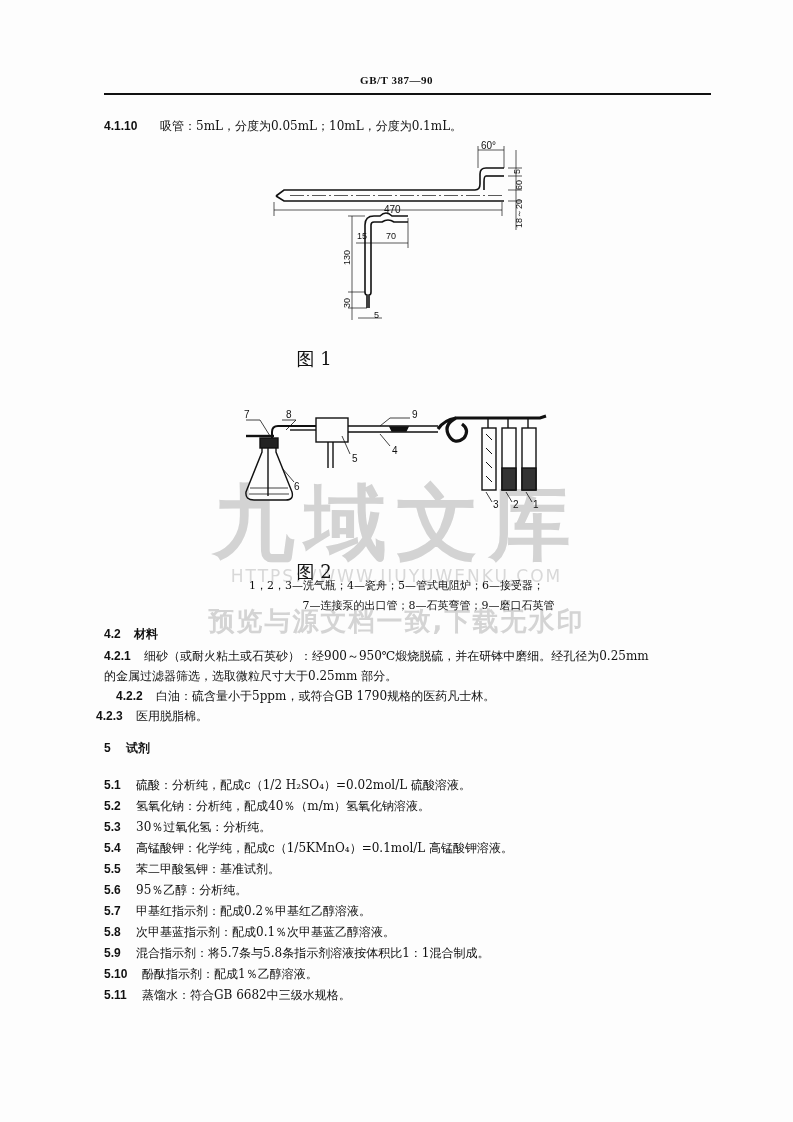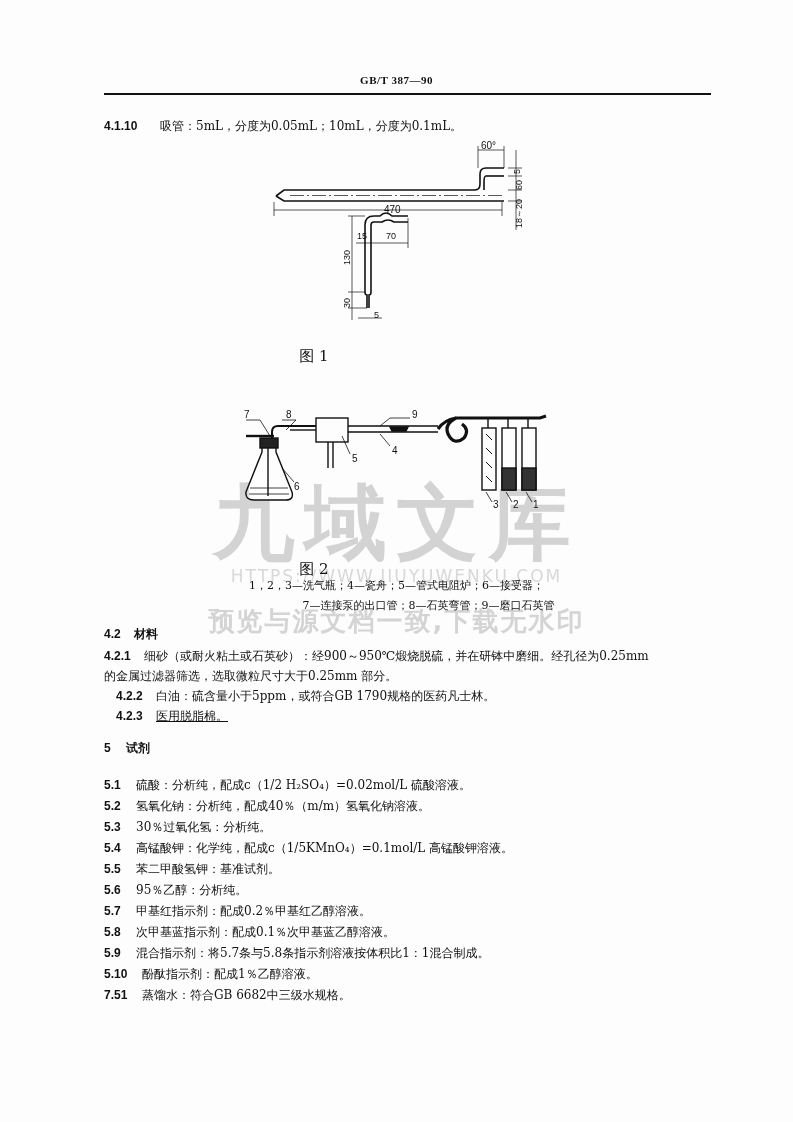--- a/index.html
+++ b/index.html
@@ -9,21 +9,21 @@
     }
     .page { position: absolute; left: 0; top: 0; width: 793px; height: 1122px; }
     .header-code {
       position: absolute; left: 0; width: 793px; top: 74px; text-align: center;
       font-family: "Liberation Serif", serif; font-weight: bold; font-size: 11px; letter-spacing: 0.5px;
     }
     .header-rule { position: absolute; left: 104px; width: 607px; top: 93px; height: 2px; background: #111; }
     .line { position: absolute; font-size: 12px; white-space: nowrap; line-height: 16px; }
     .num { font-family: "Liberation Sans", sans-serif; font-weight: bold; font-size: 12px; display: inline-block; }
     .sec { font-weight: bold; }
-    .caption { position: absolute; left: 0; width: 628px; text-align: center; font-size: 15px; }
+    .caption { position: absolute; left: 0; width: 628px; text-align: center; font-size: 18px; }
     .legend { position: absolute; left: 0; width: 793px; text-align: center; font-size: 11px; }
     .wm-big {
       position: absolute; left: 0; width: 793px; top: 478px; text-align: center;
       font-family: "DejaVu Sans", sans-serif; font-weight: bold; font-size: 82px; color: #d3d3d3;
       letter-spacing: 10px; z-index: 0; line-height: 90px;
     }
     .wm-url {
       position: absolute; left: 0; width: 793px; top: 566px; text-align: center;
       font-family: "DejaVu Sans", sans-serif; font-size: 17px; color: #d8d8d8; letter-spacing: 2px; z-index: 0;
     }
@@ -165,33 +165,33 @@
   <div class="line fg sec" style="left:104px; top:626px;">
     <span class="num" style="width:30px;">4.2</span><span>材料</span>
   </div>
   <div class="line fg" style="left:104px; top:648px;">
     <span class="num" style="width:40px;">4.2.1</span><span>细砂（或耐火粘土或石英砂）：经900～950℃煅烧脱硫，并在研钵中磨细。经孔径为0.25mm</span>
   </div>
   <div class="line fg" style="left:104px; top:668px;">的金属过滤器筛选，选取微粒尺寸大于0.25mm 部分。</div>
   <div class="line fg" style="left:116px; top:688px;">
     <span class="num" style="width:40px;">4.2.2</span><span>白油：硫含量小于5ppm，或符合GB 1790规格的医药凡士林。</span>
   </div>
-  <div class="line fg" style="left:116px; top:708px;text-decoration:underline;">
+  <div class="line fg" style="left:96px; top:708px;">
     <span class="num" style="width:40px;">4.2.3</span><span>医用脱脂棉。</span>
   </div>
 
   <div class="line fg sec" style="left:104px; top:740px;">
     <span class="num" style="width:22px;">5</span><span>试剂</span>
   </div>
 
   <div class="line fg" style="left:104px; top:777px;"><span class="num" style="width:32px;">5.1</span><span>硫酸：分析纯，配成c（1/2 H₂SO₄）=0.02mol/L 硫酸溶液。</span></div>
   <div class="line fg" style="left:104px; top:798px;"><span class="num" style="width:32px;">5.2</span><span>氢氧化钠：分析纯，配成40％（m/m）氢氧化钠溶液。</span></div>
   <div class="line fg" style="left:104px; top:819px;"><span class="num" style="width:32px;">5.3</span><span>30％过氧化氢：分析纯。</span></div>
   <div class="line fg" style="left:104px; top:840px;"><span class="num" style="width:32px;">5.4</span><span>高锰酸钾：化学纯，配成c（1/5KMnO₄）=0.1mol/L 高锰酸钾溶液。</span></div>
   <div class="line fg" style="left:104px; top:861px;"><span class="num" style="width:32px;">5.5</span><span>苯二甲酸氢钾：基准试剂。</span></div>
   <div class="line fg" style="left:104px; top:882px;"><span class="num" style="width:32px;">5.6</span><span>95％乙醇：分析纯。</span></div>
   <div class="line fg" style="left:104px; top:903px;"><span class="num" style="width:32px;">5.7</span><span>甲基红指示剂：配成0.2％甲基红乙醇溶液。</span></div>
   <div class="line fg" style="left:104px; top:924px;"><span class="num" style="width:32px;">5.8</span><span>次甲基蓝指示剂：配成0.1％次甲基蓝乙醇溶液。</span></div>
   <div class="line fg" style="left:104px; top:945px;"><span class="num" style="width:32px;">5.9</span><span>混合指示剂：将5.7条与5.8条指示剂溶液按体积比1：1混合制成。</span></div>
   <div class="line fg" style="left:104px; top:966px;"><span class="num" style="width:38px;">5.10</span><span>酚酞指示剂：配成1％乙醇溶液。</span></div>
-  <div class="line fg" style="left:104px; top:987px;"><span class="num" style="width:38px;">7.51</span><span>蒸馏水：符合GB 6682中三级水规格。</span></div>
+  <div class="line fg" style="left:104px; top:987px;"><span class="num" style="width:38px;">5.11</span><span>蒸馏水：符合GB 6682中三级水规格。</span></div>
 
 </div>
 
 </body></html>

